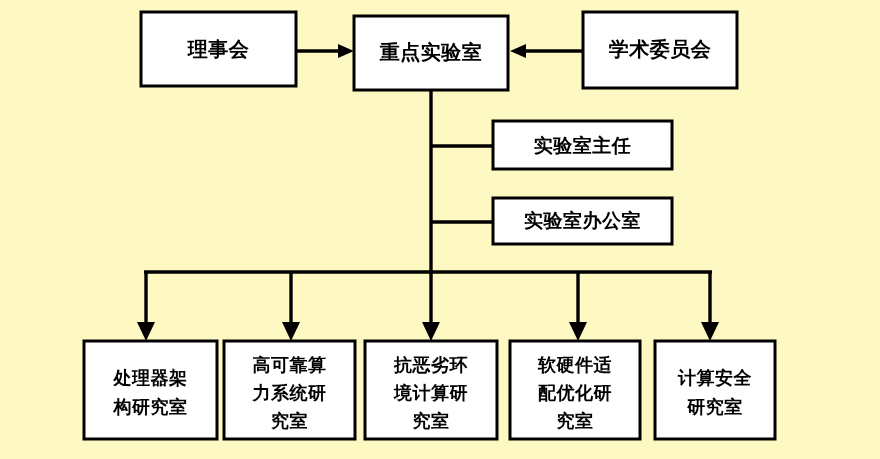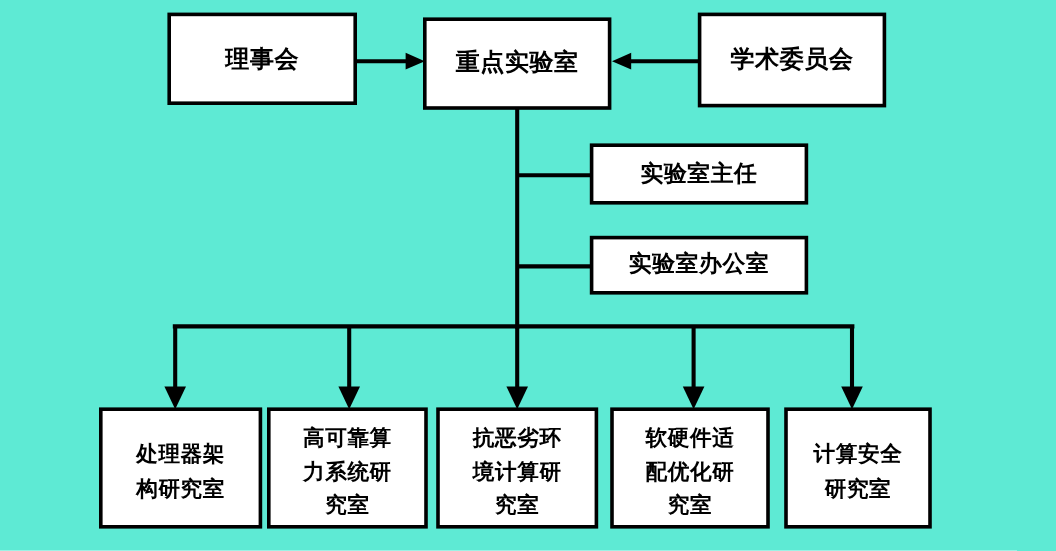--- a/index.html
+++ b/index.html
@@ -10,21 +10,21 @@
   body {
     width: 880px;
     height: 459px;
     font-family: "DejaVu Sans", "Liberation Sans", sans-serif;
     overflow: hidden;
   }
   #diagram-root {
     position: relative;
     width: 880px;
     height: 459px;
-    background: #5eead4;
+    background: #fef9c3;
   }
   svg.chart-svg {
     position: absolute;
     left: 0;
     top: 0;
     width: 880px;
     height: 459px;
     display: block;
   }
   .node-box {

